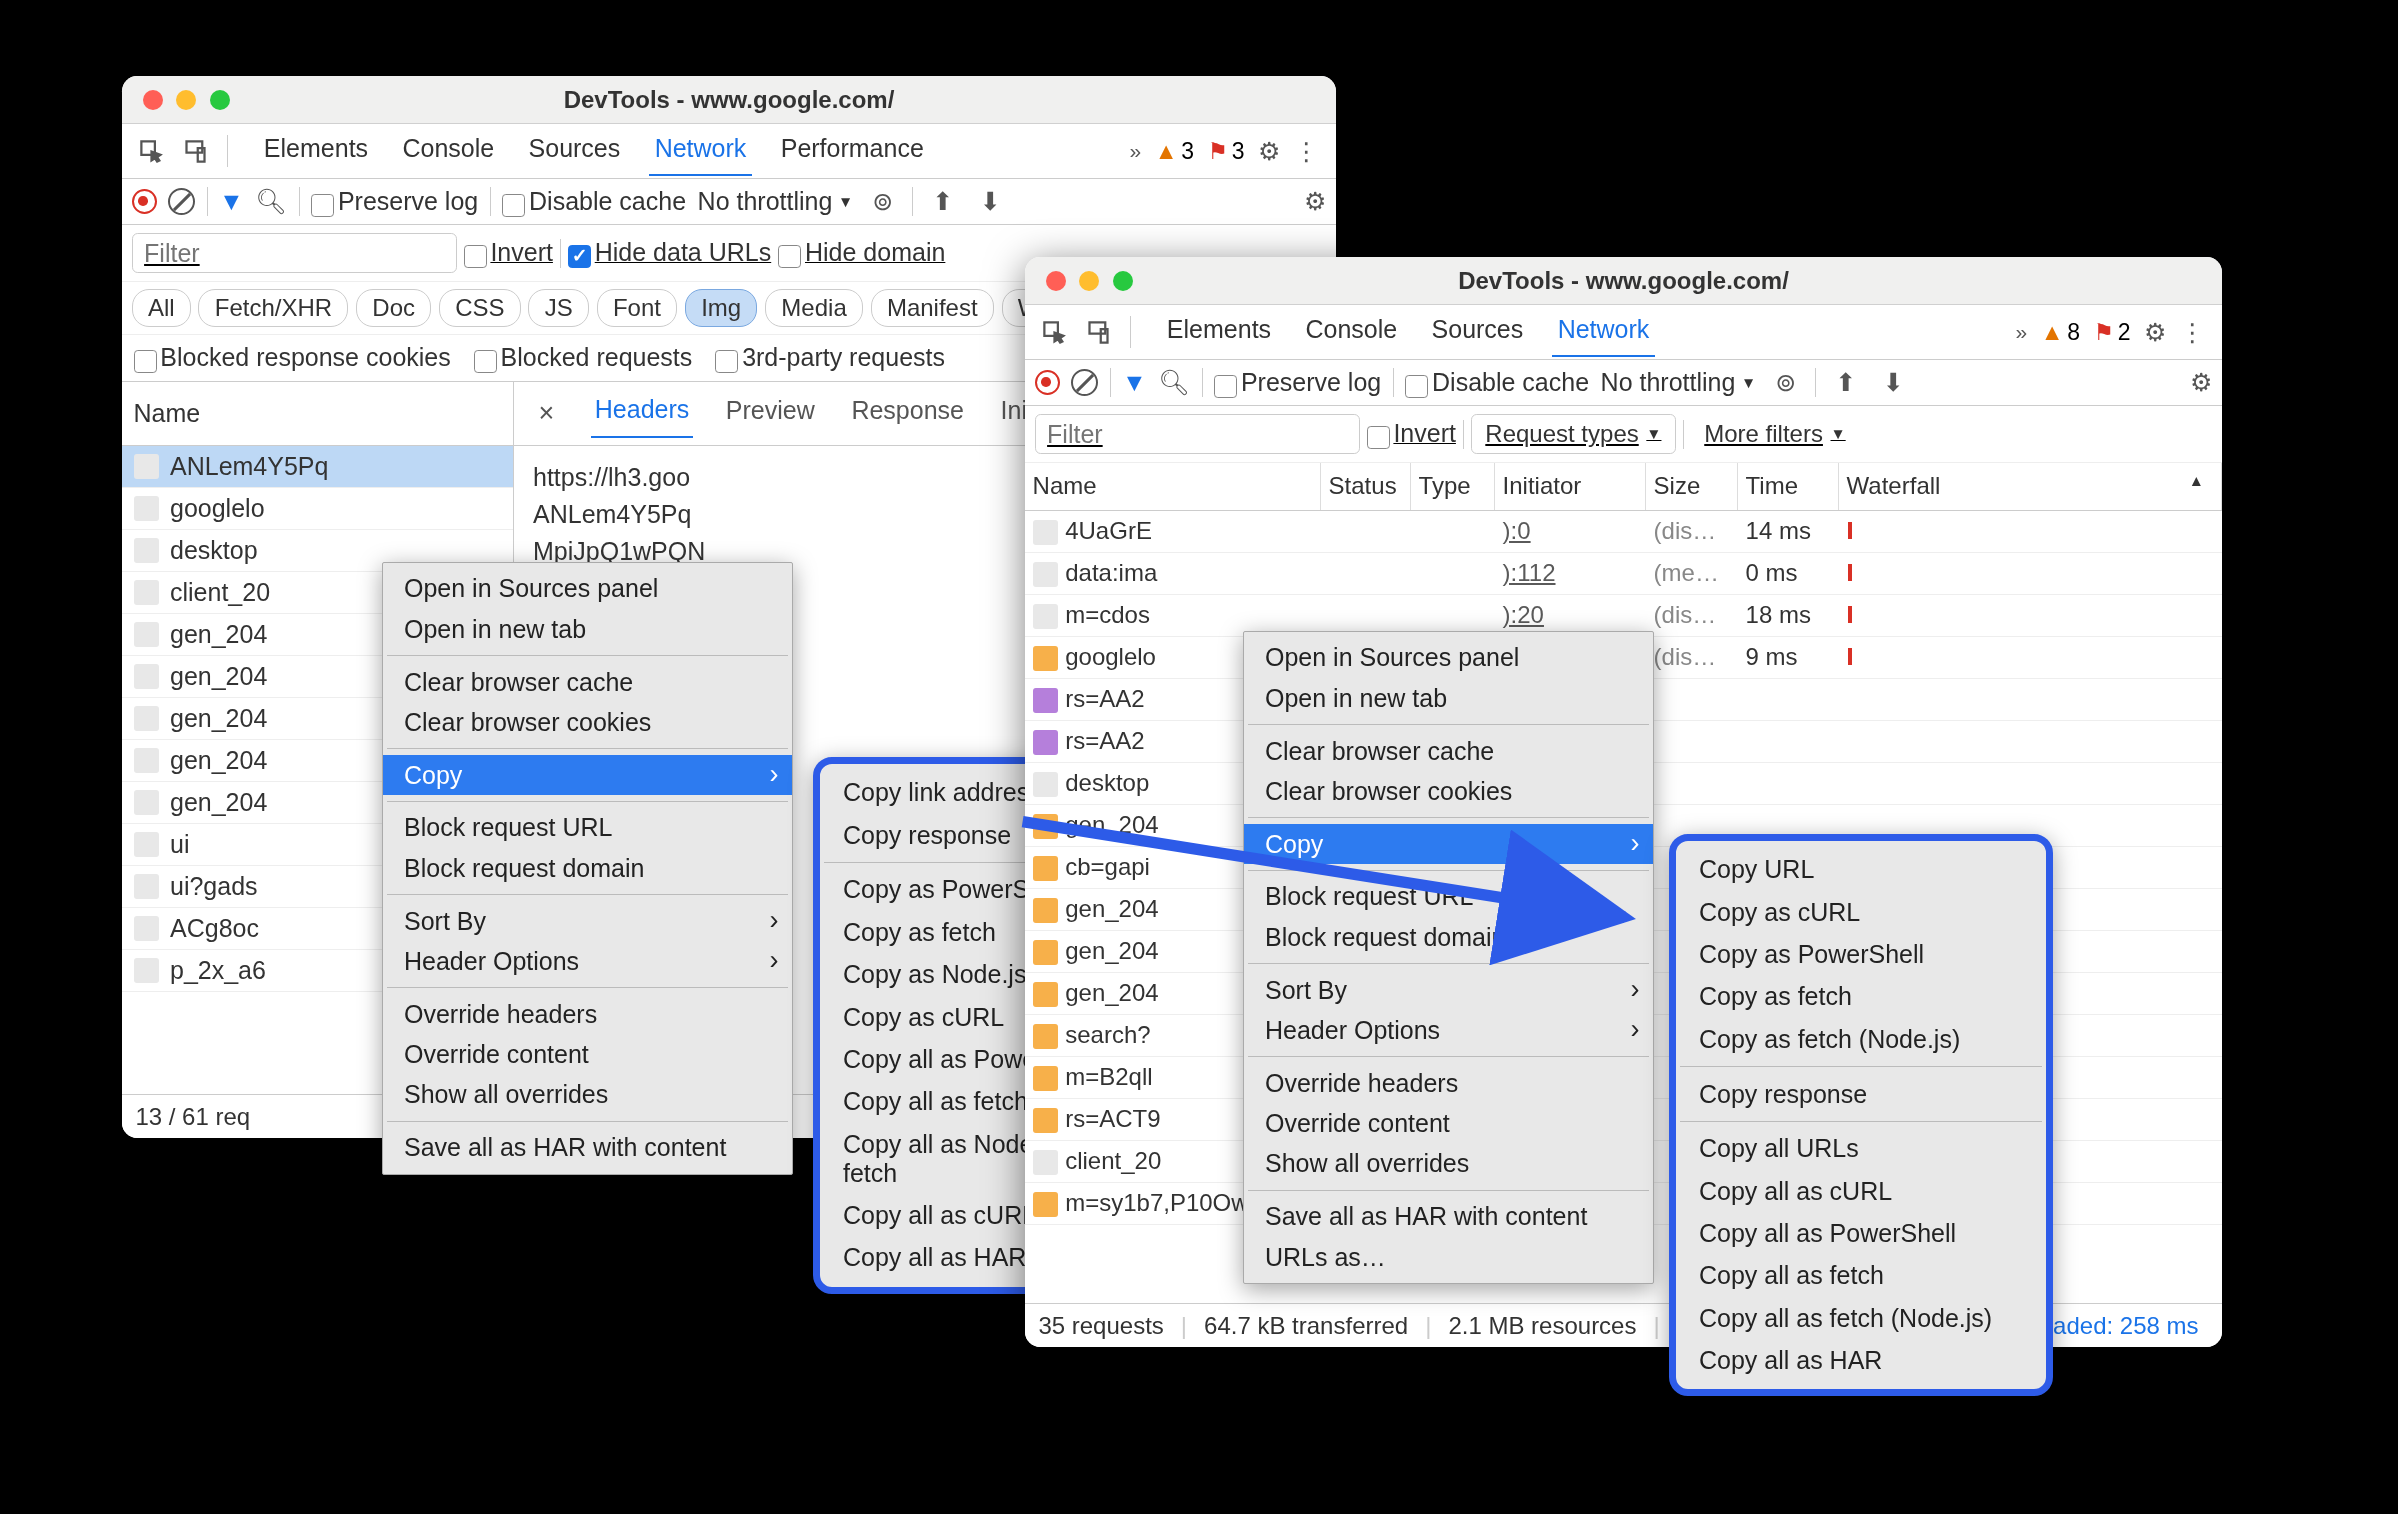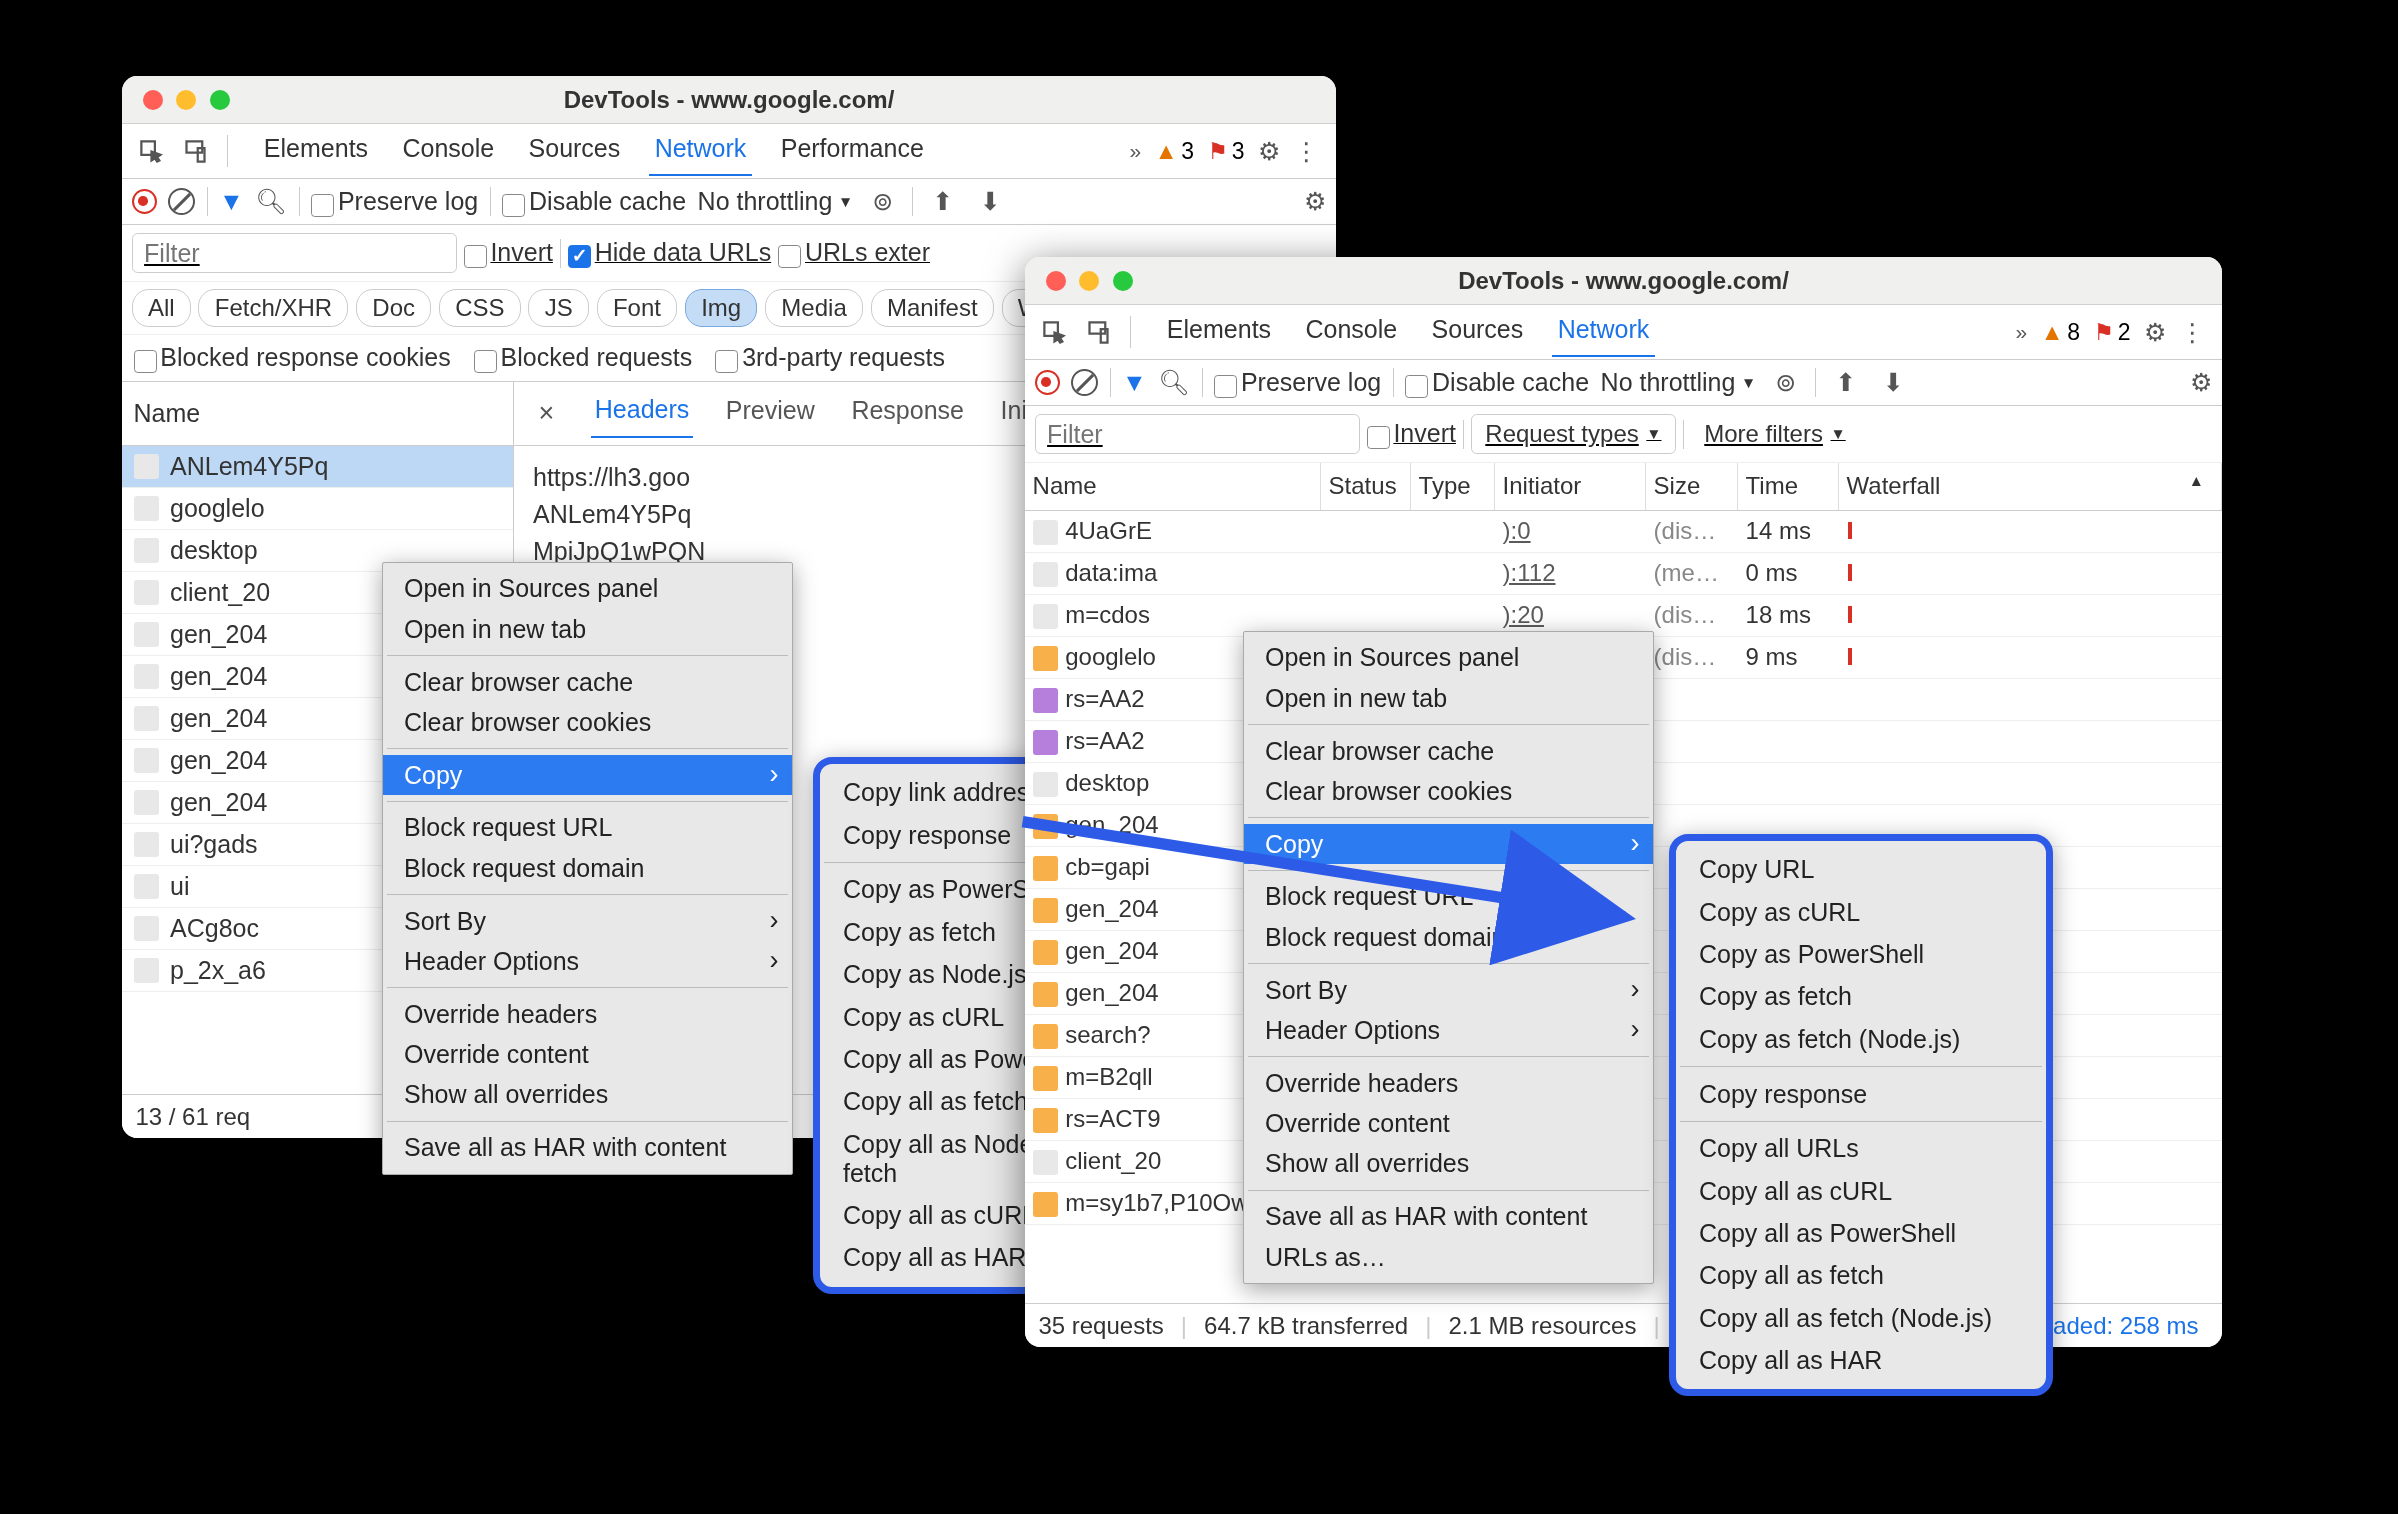--- a/index.html
+++ b/index.html
@@ -148,21 +148,21 @@
     <span class="sbicon">⬆</span>
     <span class="sbicon">⬇</span>
     <span style="flex:1"></span>
     <span class="gear">⚙</span>
   </div>
   <div class="filterrow">
     <input class="filterinput" placeholder="Filter" style="">
     <label><span class="chk"></span><span class="sblabel">Invert</span></label>
     <span style="width:1px; height:29px; background:#ccc"></span>
     <label><span class="chk checked"></span><span class="sblabel">Hide data URLs</span></label>
-    <label><span class="chk"></span><span class="sblabel">URLs exter</span></label>
+    <label><span class="chk"></span><span class="sblabel">Hide domain</span></label>
   </div>
   <div class="pill-row" id="pills1">
       <div class="pill">All</div>
       <div class="pill">Fetch/XHR</div>
       <div class="pill">Doc</div>
       <div class="pill">CSS</div>
       <div class="pill">JS</div>
       <div class="pill">Font</div>
       <div class="pill active">Img</div>
       <div class="pill">Media</div>
@@ -217,25 +217,25 @@
         <div class="reqrow">
           <span class="ricon"></span>
           <span>gen_204</span>
         </div>
         <div class="reqrow">
           <span class="ricon"></span>
           <span>gen_204</span>
         </div>
         <div class="reqrow">
           <span class="ricon"></span>
+          <span>ui</span>
+        </div>
+        <div class="reqrow">
+          <span class="ricon"></span>
           <span>ui?gads</span>
-        </div>
-        <div class="reqrow">
-          <span class="ricon"></span>
-          <span>ui</span>
         </div>
         <div class="reqrow">
           <span class="ricon"></span>
           <span>ACg8oc</span>
         </div>
         <div class="reqrow">
           <span class="ricon"></span>
           <span>p_2x_a6</span>
         </div>
       </div>

